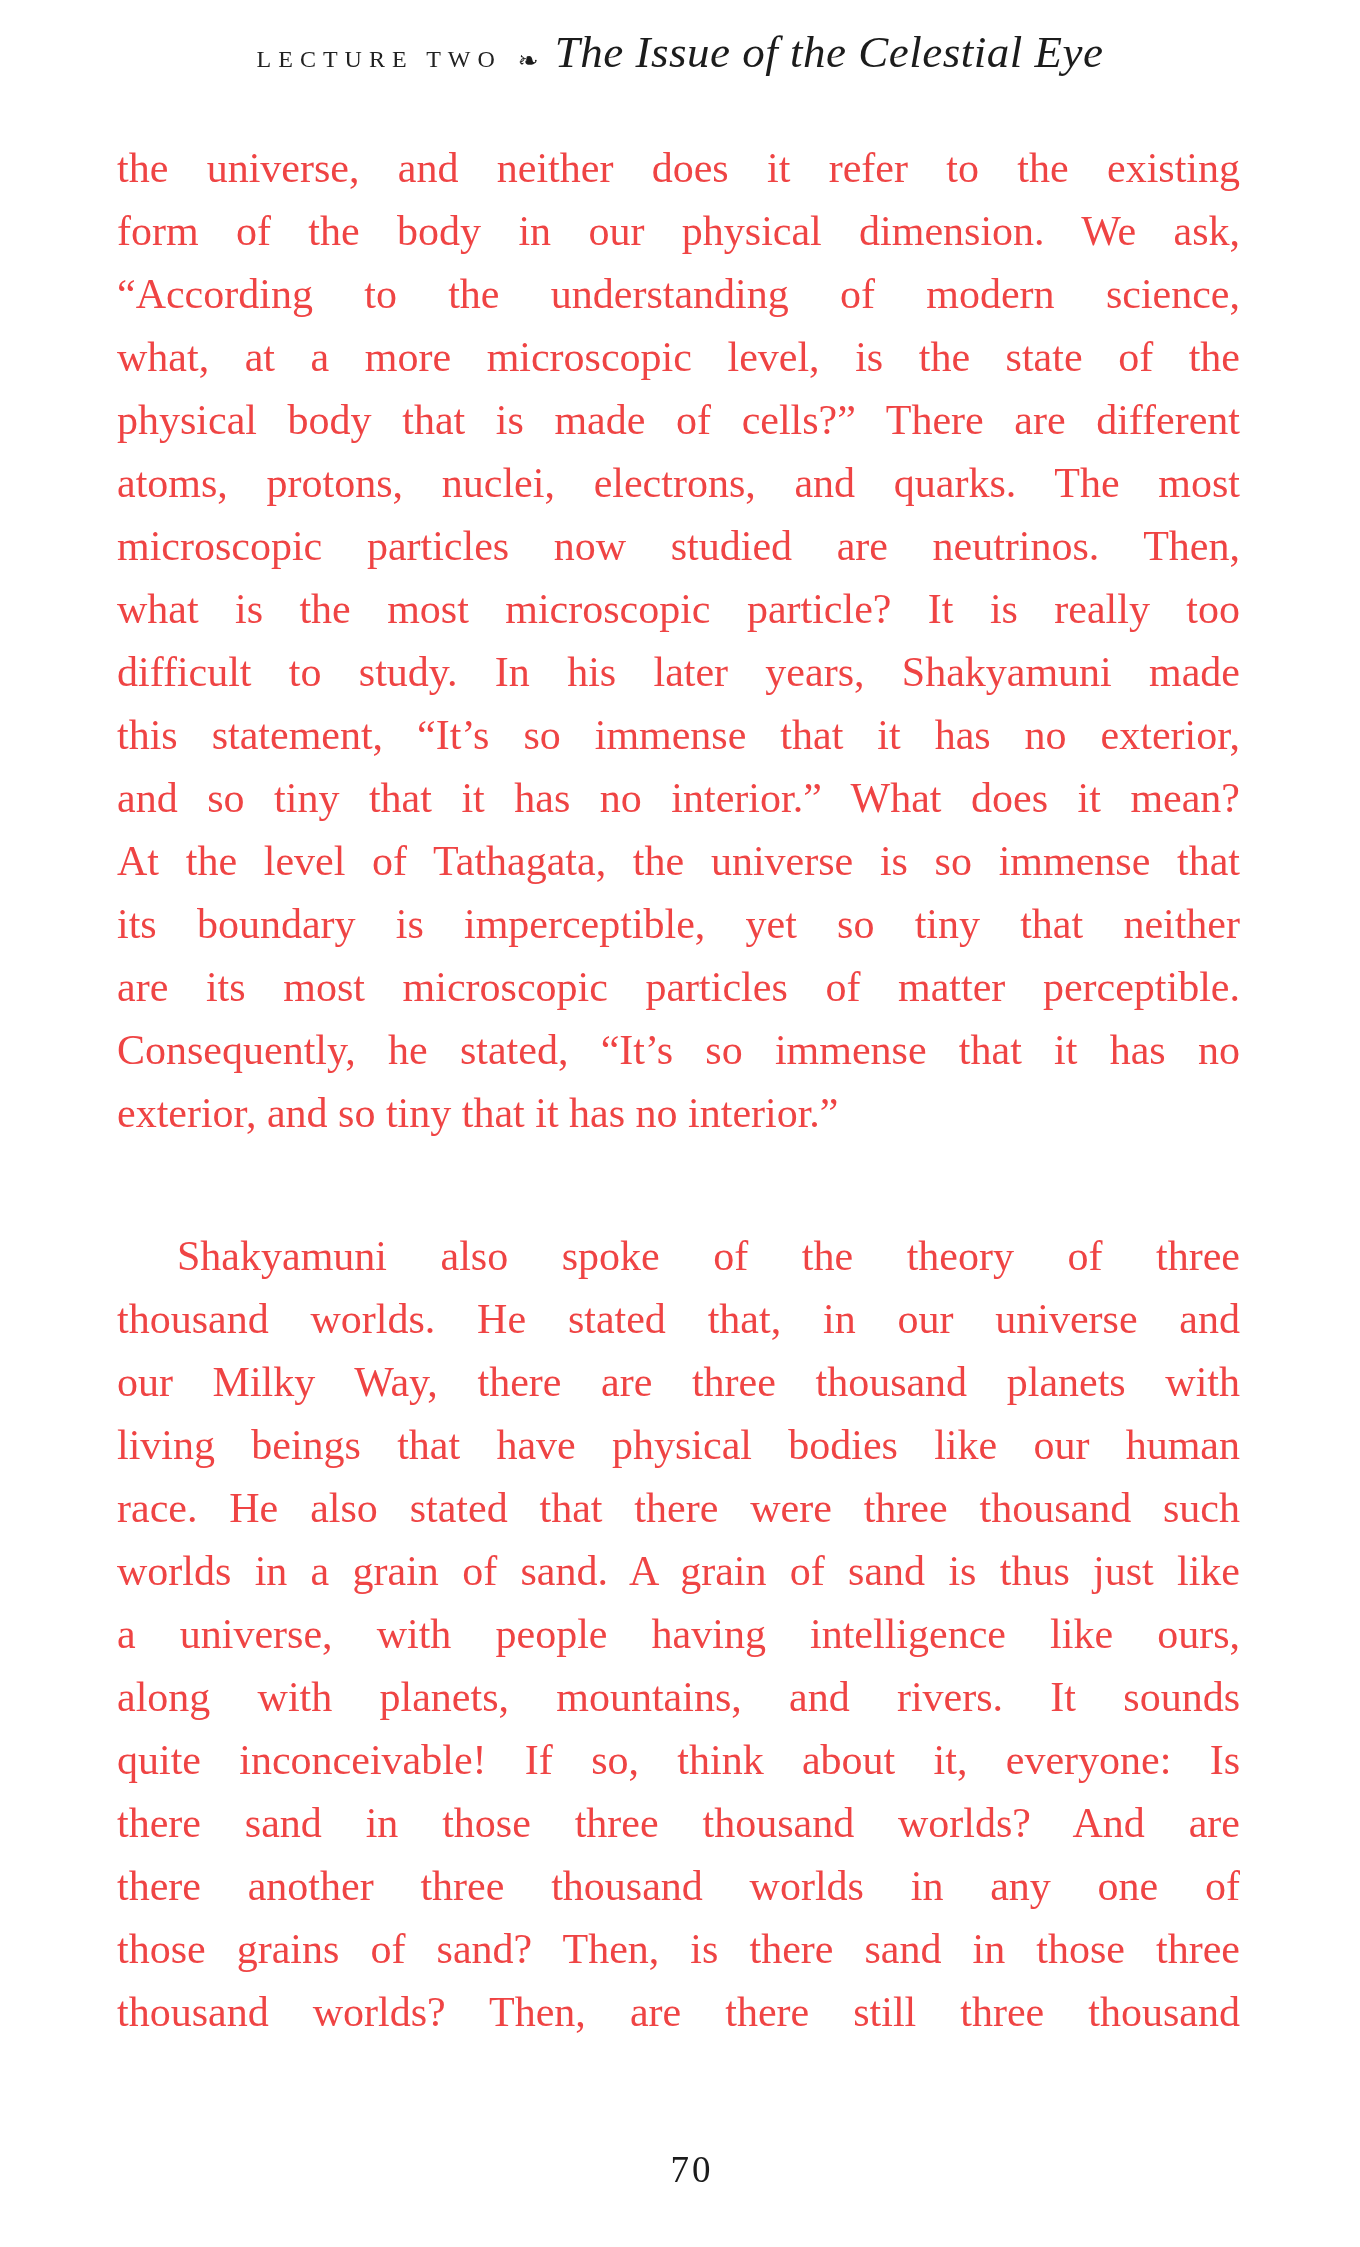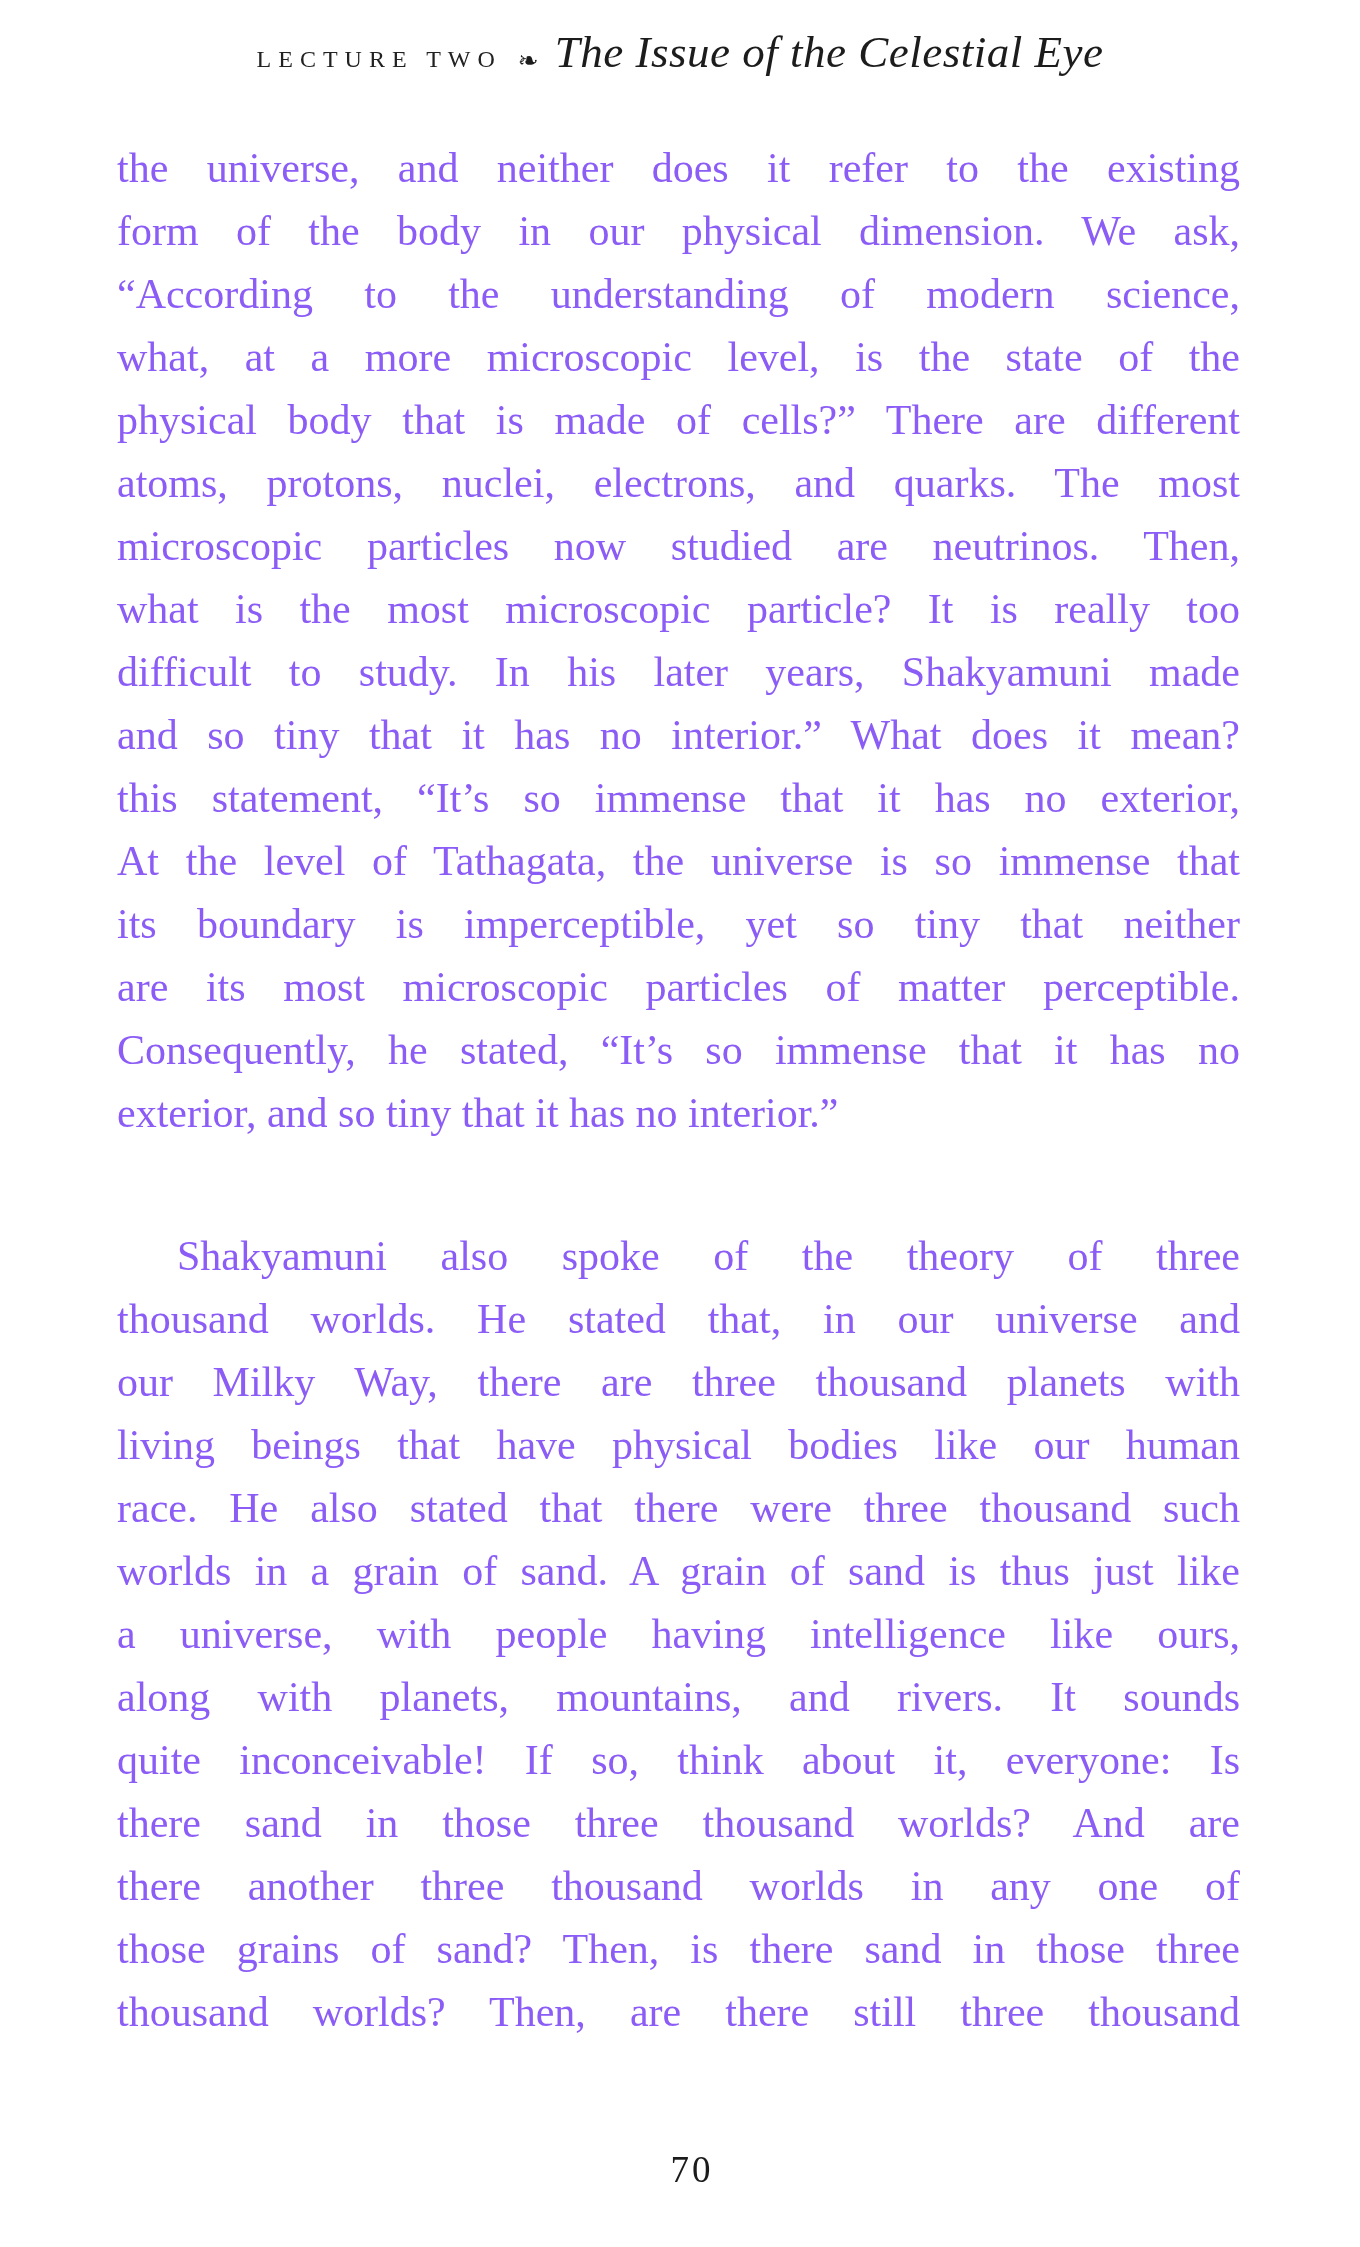--- a/index.html
+++ b/index.html
@@ -47,21 +47,21 @@
     color: #1c1c1c;
   }
   
   .text-block {
     position: absolute;
     left: 117px;
     top: 137px;
     width: 1123px;
     font-size: 42px;
     line-height: 63px;
-    color: #8b5cf6;
+    color: #ef4444;
   }
   .para + .para {
     margin-top: 80px;
   }
   .line {
     text-align: justify;
     text-align-last: justify;
     white-space: normal;
   }
   .line.ragged {
@@ -98,22 +98,22 @@
       <div class="para">
         <div class="line">the universe, and neither does it refer to the existing</div>
         <div class="line">form of the body in our physical dimension. We ask,</div>
         <div class="line">“According to the understanding of modern science,</div>
         <div class="line">what, at a more microscopic level, is the state of the</div>
         <div class="line">physical body that is made of cells?” There are different</div>
         <div class="line">atoms, protons, nuclei, electrons, and quarks. The most</div>
         <div class="line">microscopic particles now studied are neutrinos. Then,</div>
         <div class="line">what is the most microscopic particle? It is really too</div>
         <div class="line">difficult to study. In his later years, Shakyamuni made</div>
+        <div class="line">this statement, “It’s so immense that it has no exterior,</div>
         <div class="line">and so tiny that it has no interior.” What does it mean?</div>
-        <div class="line">this statement, “It’s so immense that it has no exterior,</div>
         <div class="line">At the level of Tathagata, the universe is so immense that</div>
         <div class="line">its boundary is imperceptible, yet so tiny that neither</div>
         <div class="line">are its most microscopic particles of matter perceptible.</div>
         <div class="line">Consequently, he stated, “It’s so immense that it has no</div>
         <div class="line ragged">exterior, and so tiny that it has no interior.”</div>
       </div>
       <div class="para">
         <div class="line indent">Shakyamuni also spoke of the theory of three</div>
         <div class="line">thousand worlds. He stated that, in our universe and</div>
         <div class="line">our Milky Way, there are three thousand planets with</div>

